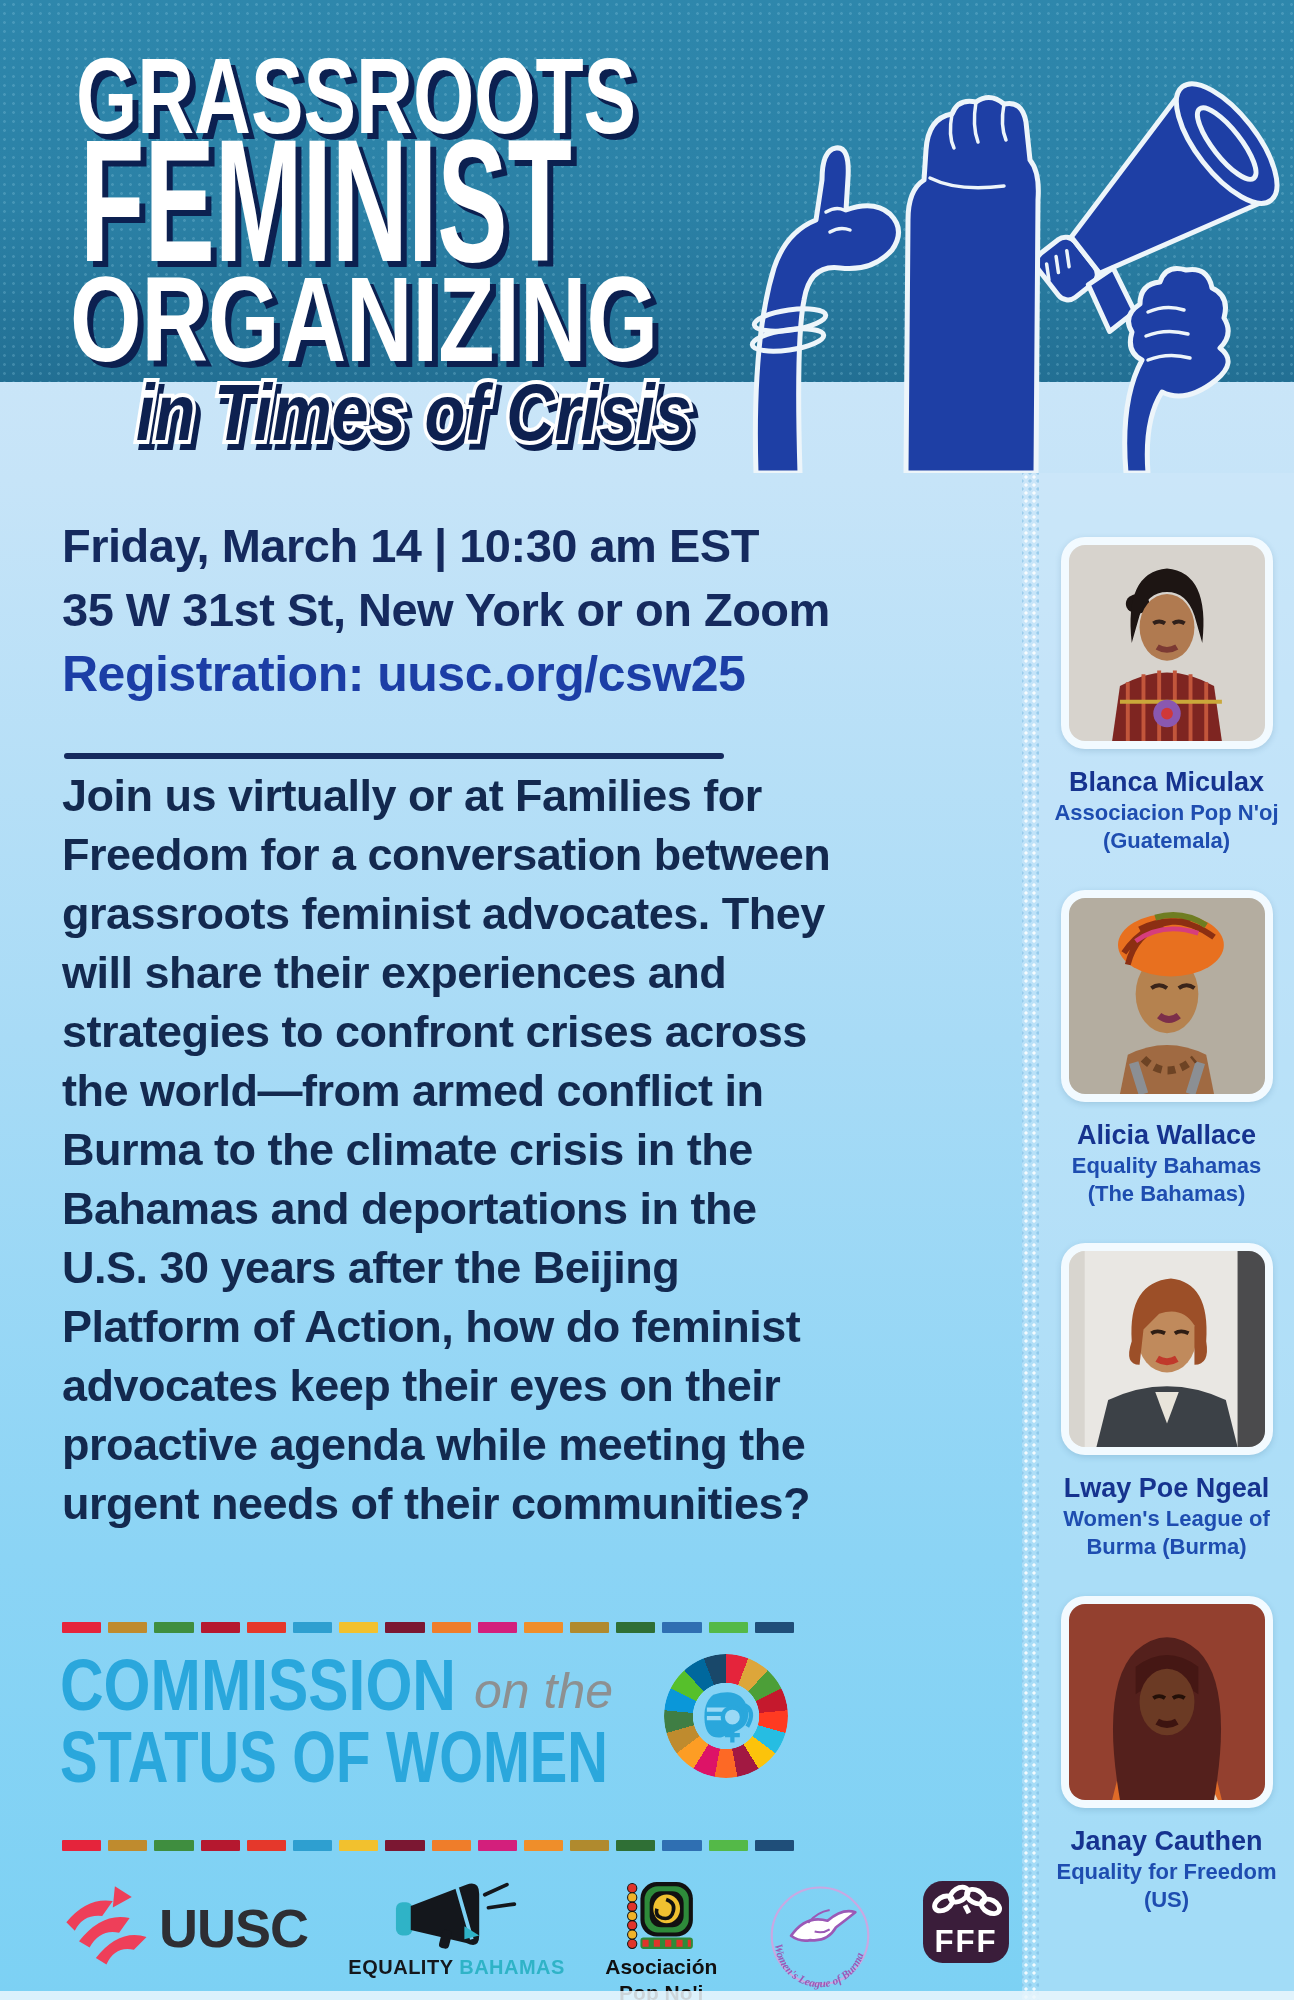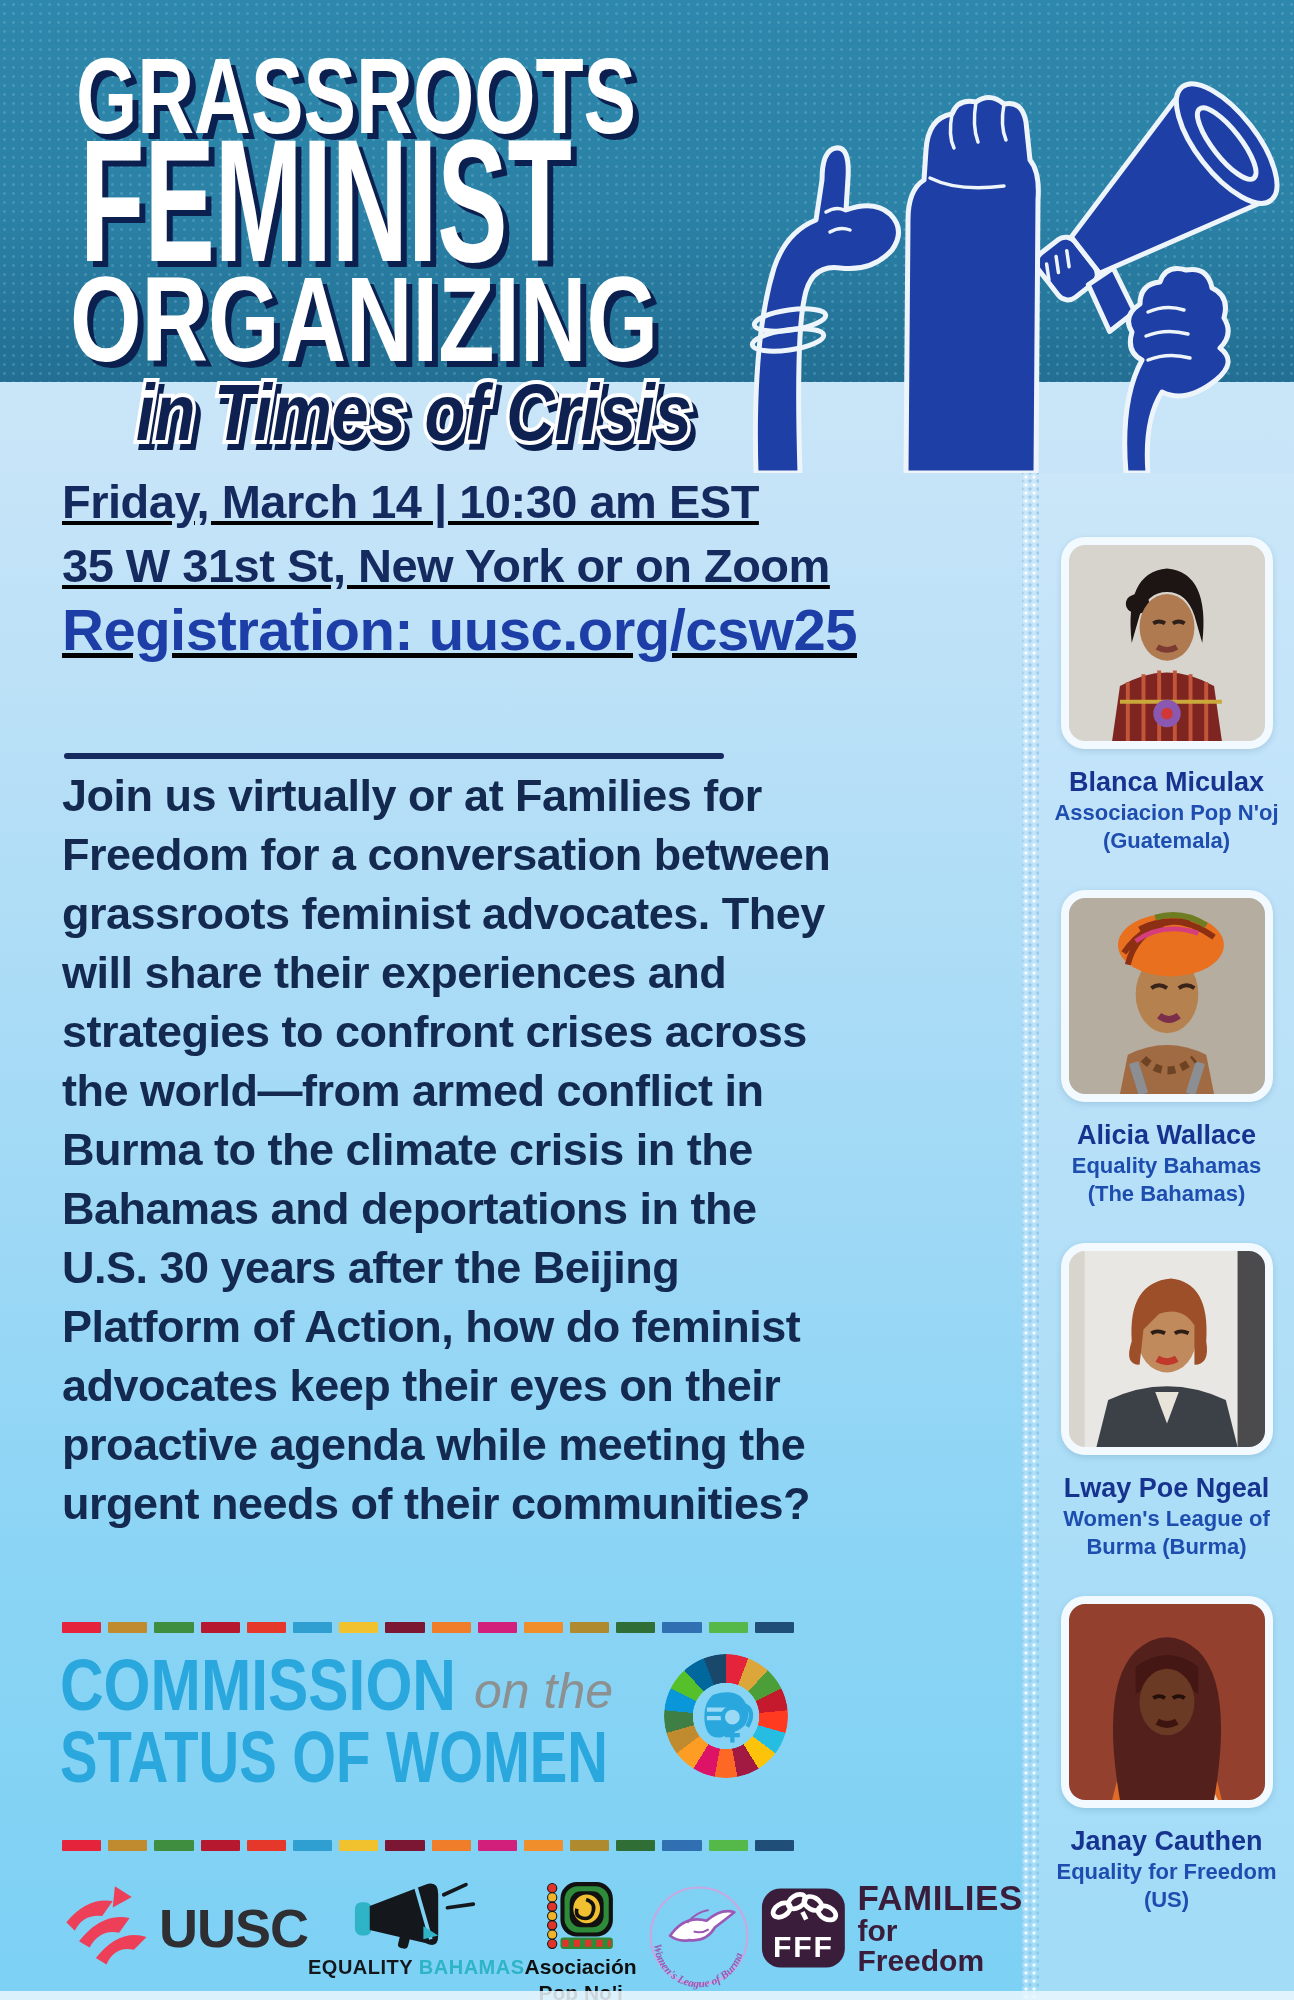--- a/index.html
+++ b/index.html
@@ -6,23 +6,23 @@
   .poster{position:relative;width:1294px;height:2000px;margin:0 auto;overflow:hidden;
     background:linear-gradient(180deg,#d7eaf9 0%,#c6e4f8 24%,#a8dbf6 52%,#8bd4f5 78%,#7cd1f4 100%);}
   
   .hero{position:absolute;left:0;top:0;width:1294px;height:382px;
     background-image:radial-gradient(rgba(150,210,230,.25) 1.2px,transparent 1.6px),
       linear-gradient(180deg,#2e87ac 0%,#2b81a6 55%,#226f93 100%);
     background-size:9px 9px,100% 100%;}
   .title-svg{position:absolute;left:0;top:18px;}
   .fists{position:absolute;right:0;top:0;}
   
-  .event-details{position:absolute;left:62px;top:470px;text-decoration:underline;}
+  .event-details{position:absolute;left:62px;top:514px;}
   .event-line{font-size:47px;font-weight:bold;color:#152a5e;line-height:64px;letter-spacing:-.5px;}
-  .registration{font-size:58px;color:#1c3ea6;}
+  .registration{font-size:50px;color:#1c3ea6;}
   .rule{position:absolute;left:64px;top:753px;width:660px;height:6px;border-radius:3px;background:#152a5e;}
   .description{position:absolute;left:62px;top:766px;margin:0;width:950px;
     font-size:45px;font-weight:bold;color:#13294f;line-height:59px;white-space:pre-line;letter-spacing:-.5px;}
   .dashes{position:absolute;left:62px;width:732px;height:11px;display:flex;gap:7px;}
   .dashes .dash{flex:1;height:11px;border-radius:1px;}
   .dashes-top{top:1622px;}
   .dashes-bottom{top:1840px;}
   .csw{position:absolute;left:58px;top:1652px;width:740px;height:140px;}
   .wheel{position:absolute;left:664px;top:1654px;width:124px;height:124px;border-radius:50%;
     -webkit-mask:radial-gradient(closest-side,transparent 53%,#000 54%);
@@ -259,24 +259,20 @@
         <rect x="1" y="1" width="88" height="84" rx="20" fill="#3a1d3a"></rect>
         <g stroke="#ffffff" stroke-width="5" fill="none">
           <ellipse cx="22" cy="24" rx="10" ry="6.5" transform="rotate(-32 22 24)"></ellipse>
           <ellipse cx="38" cy="15" rx="10" ry="6.5" transform="rotate(-32 38 15)"></ellipse>
           <ellipse cx="55" cy="17" rx="10" ry="6.5" transform="rotate(28 55 17)"></ellipse>
           <ellipse cx="70" cy="27" rx="10" ry="6.5" transform="rotate(28 70 27)"></ellipse>
           <path d="M44,26 l4,8"></path>
         </g>
         <text x="45" y="74" font-size="32" font-weight="bold" fill="#ffffff" text-anchor="middle" letter-spacing="2" font-family="Liberation Sans, sans-serif">FFF</text>
       </svg>
-      <div class="fff-text">
-        <span class="fff-line1">FAMILIES</span>
-        <span class="fff-line2">for Freedom</span>
-      </div>
     </div>
   </div>
 
   <aside class="sidebar">
 
     <div class="speaker">
       <div class="photo-card">
         <div class="photo">
           <svg viewBox="0 0 100 100" preserveAspectRatio="xMidYMid slice">
             <rect width="100" height="100" fill="#d7d3cd"></rect>

